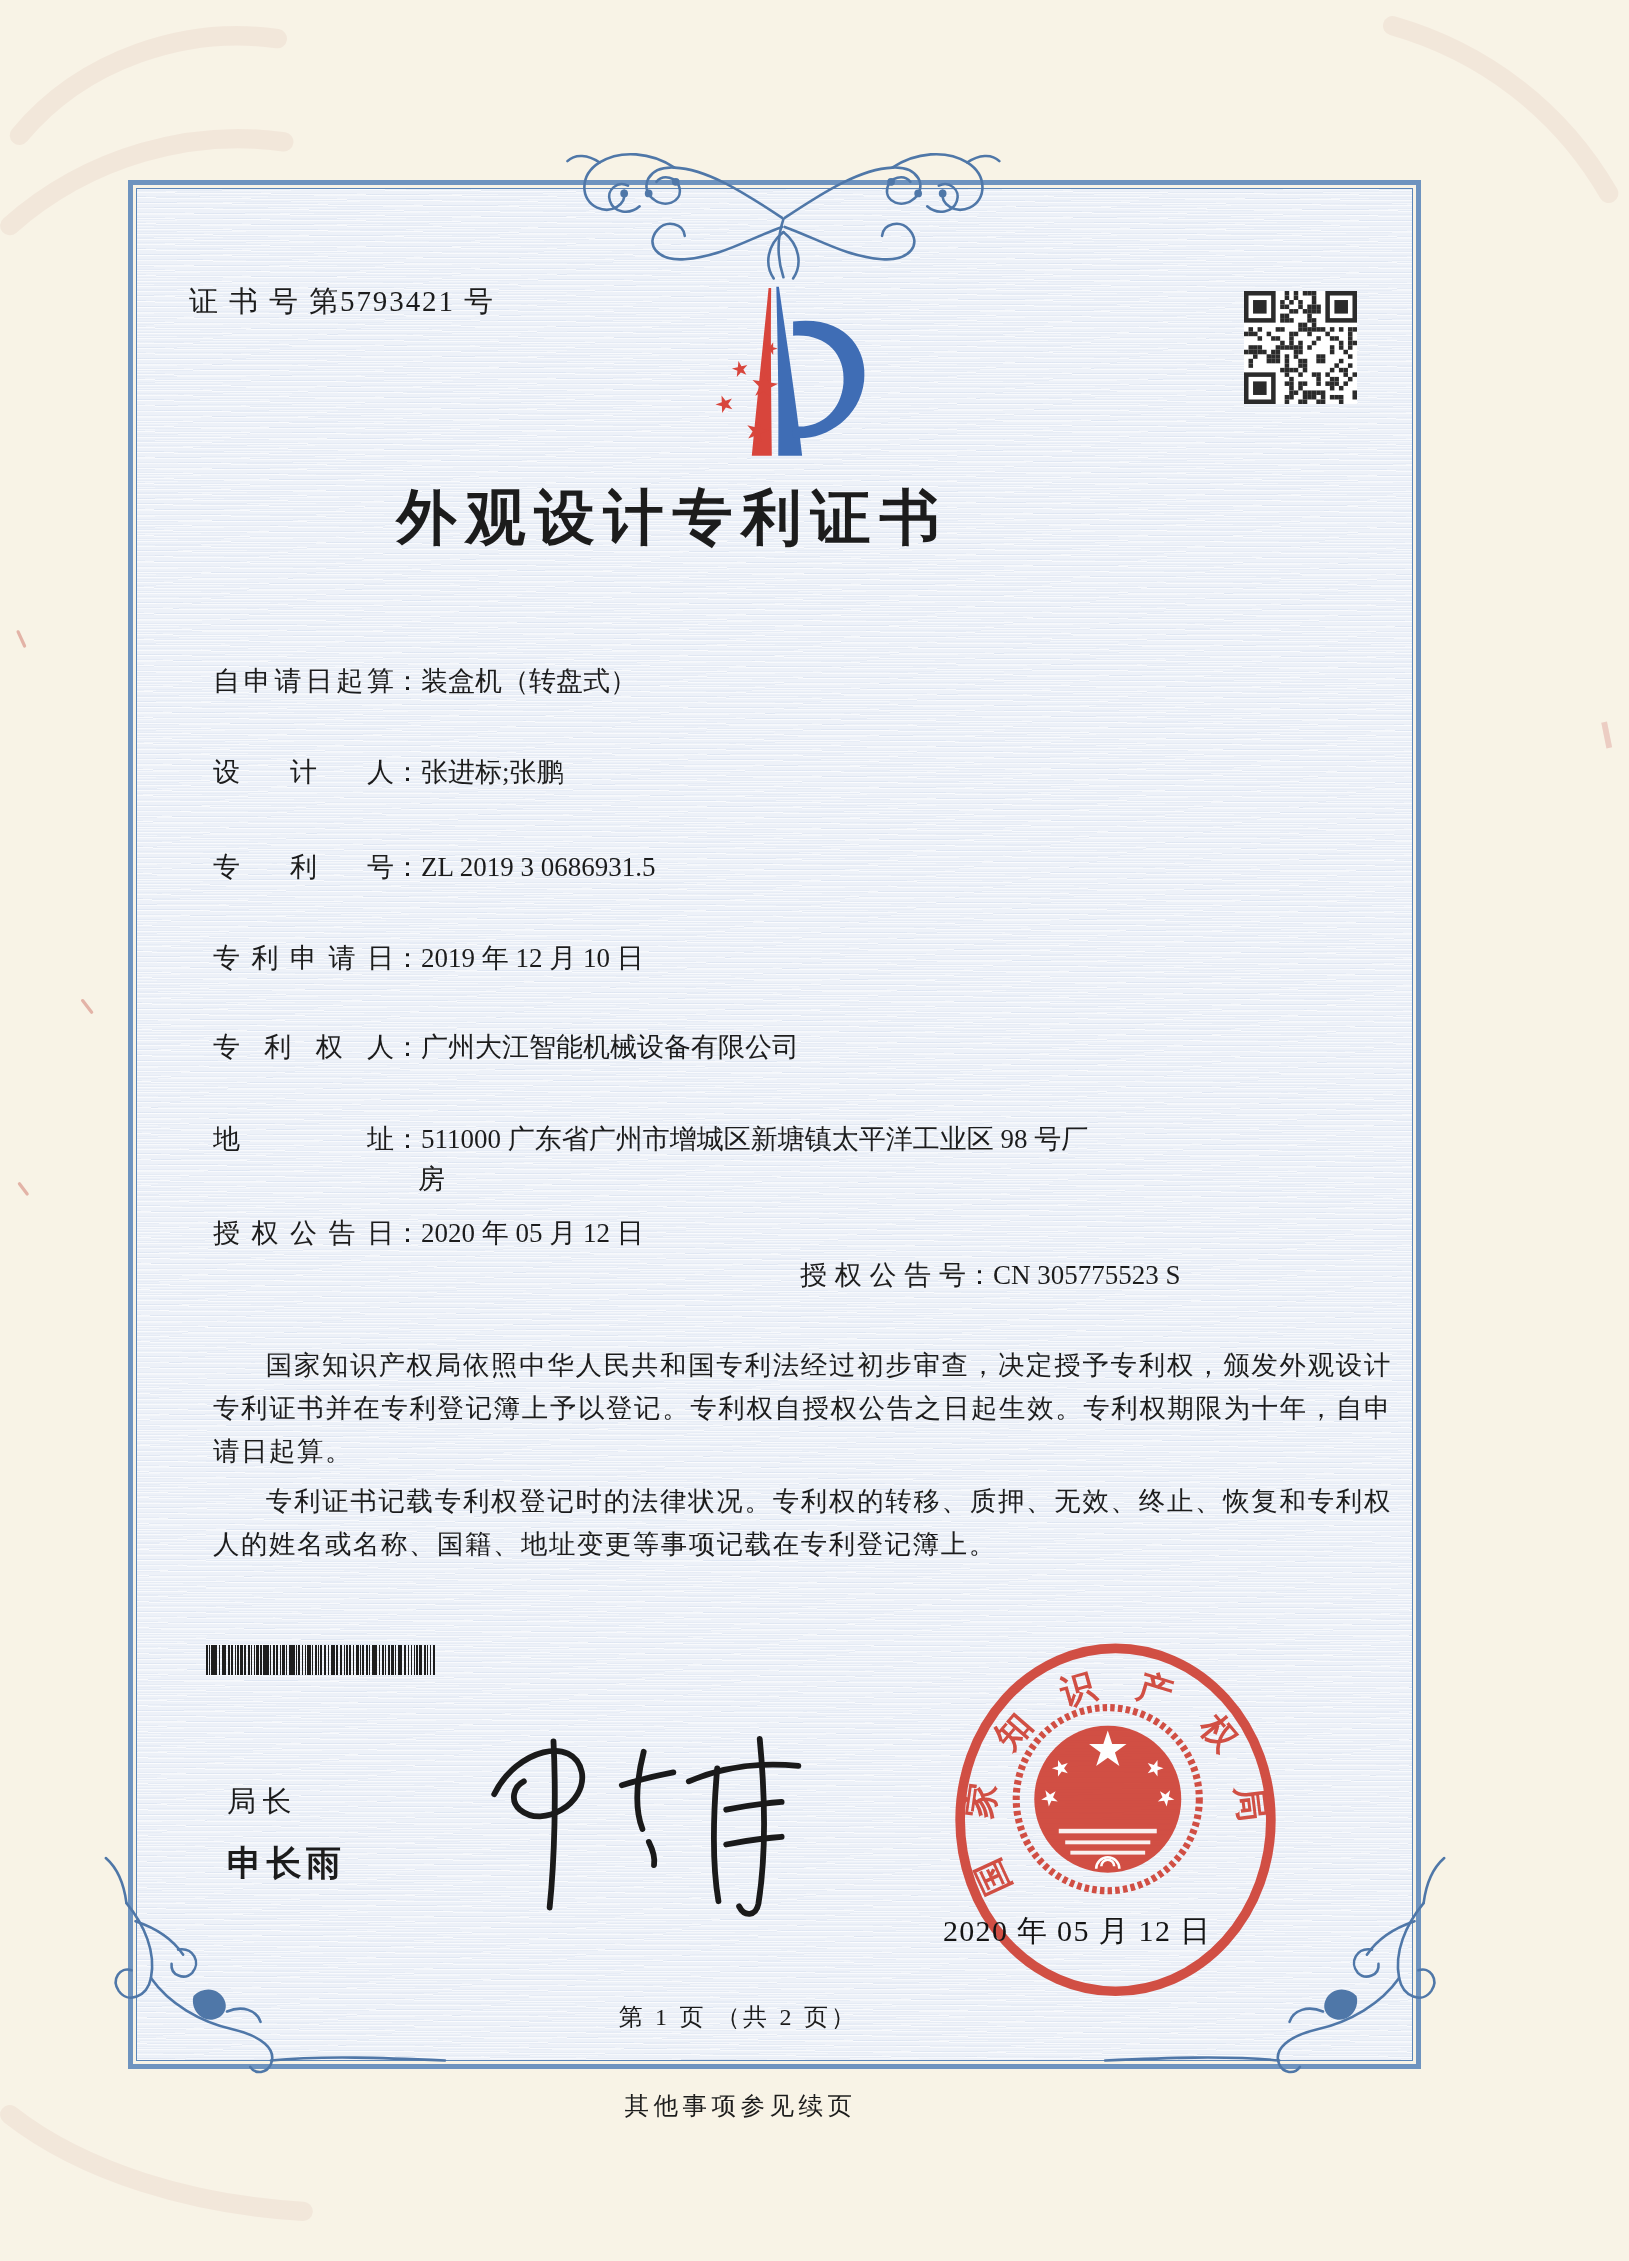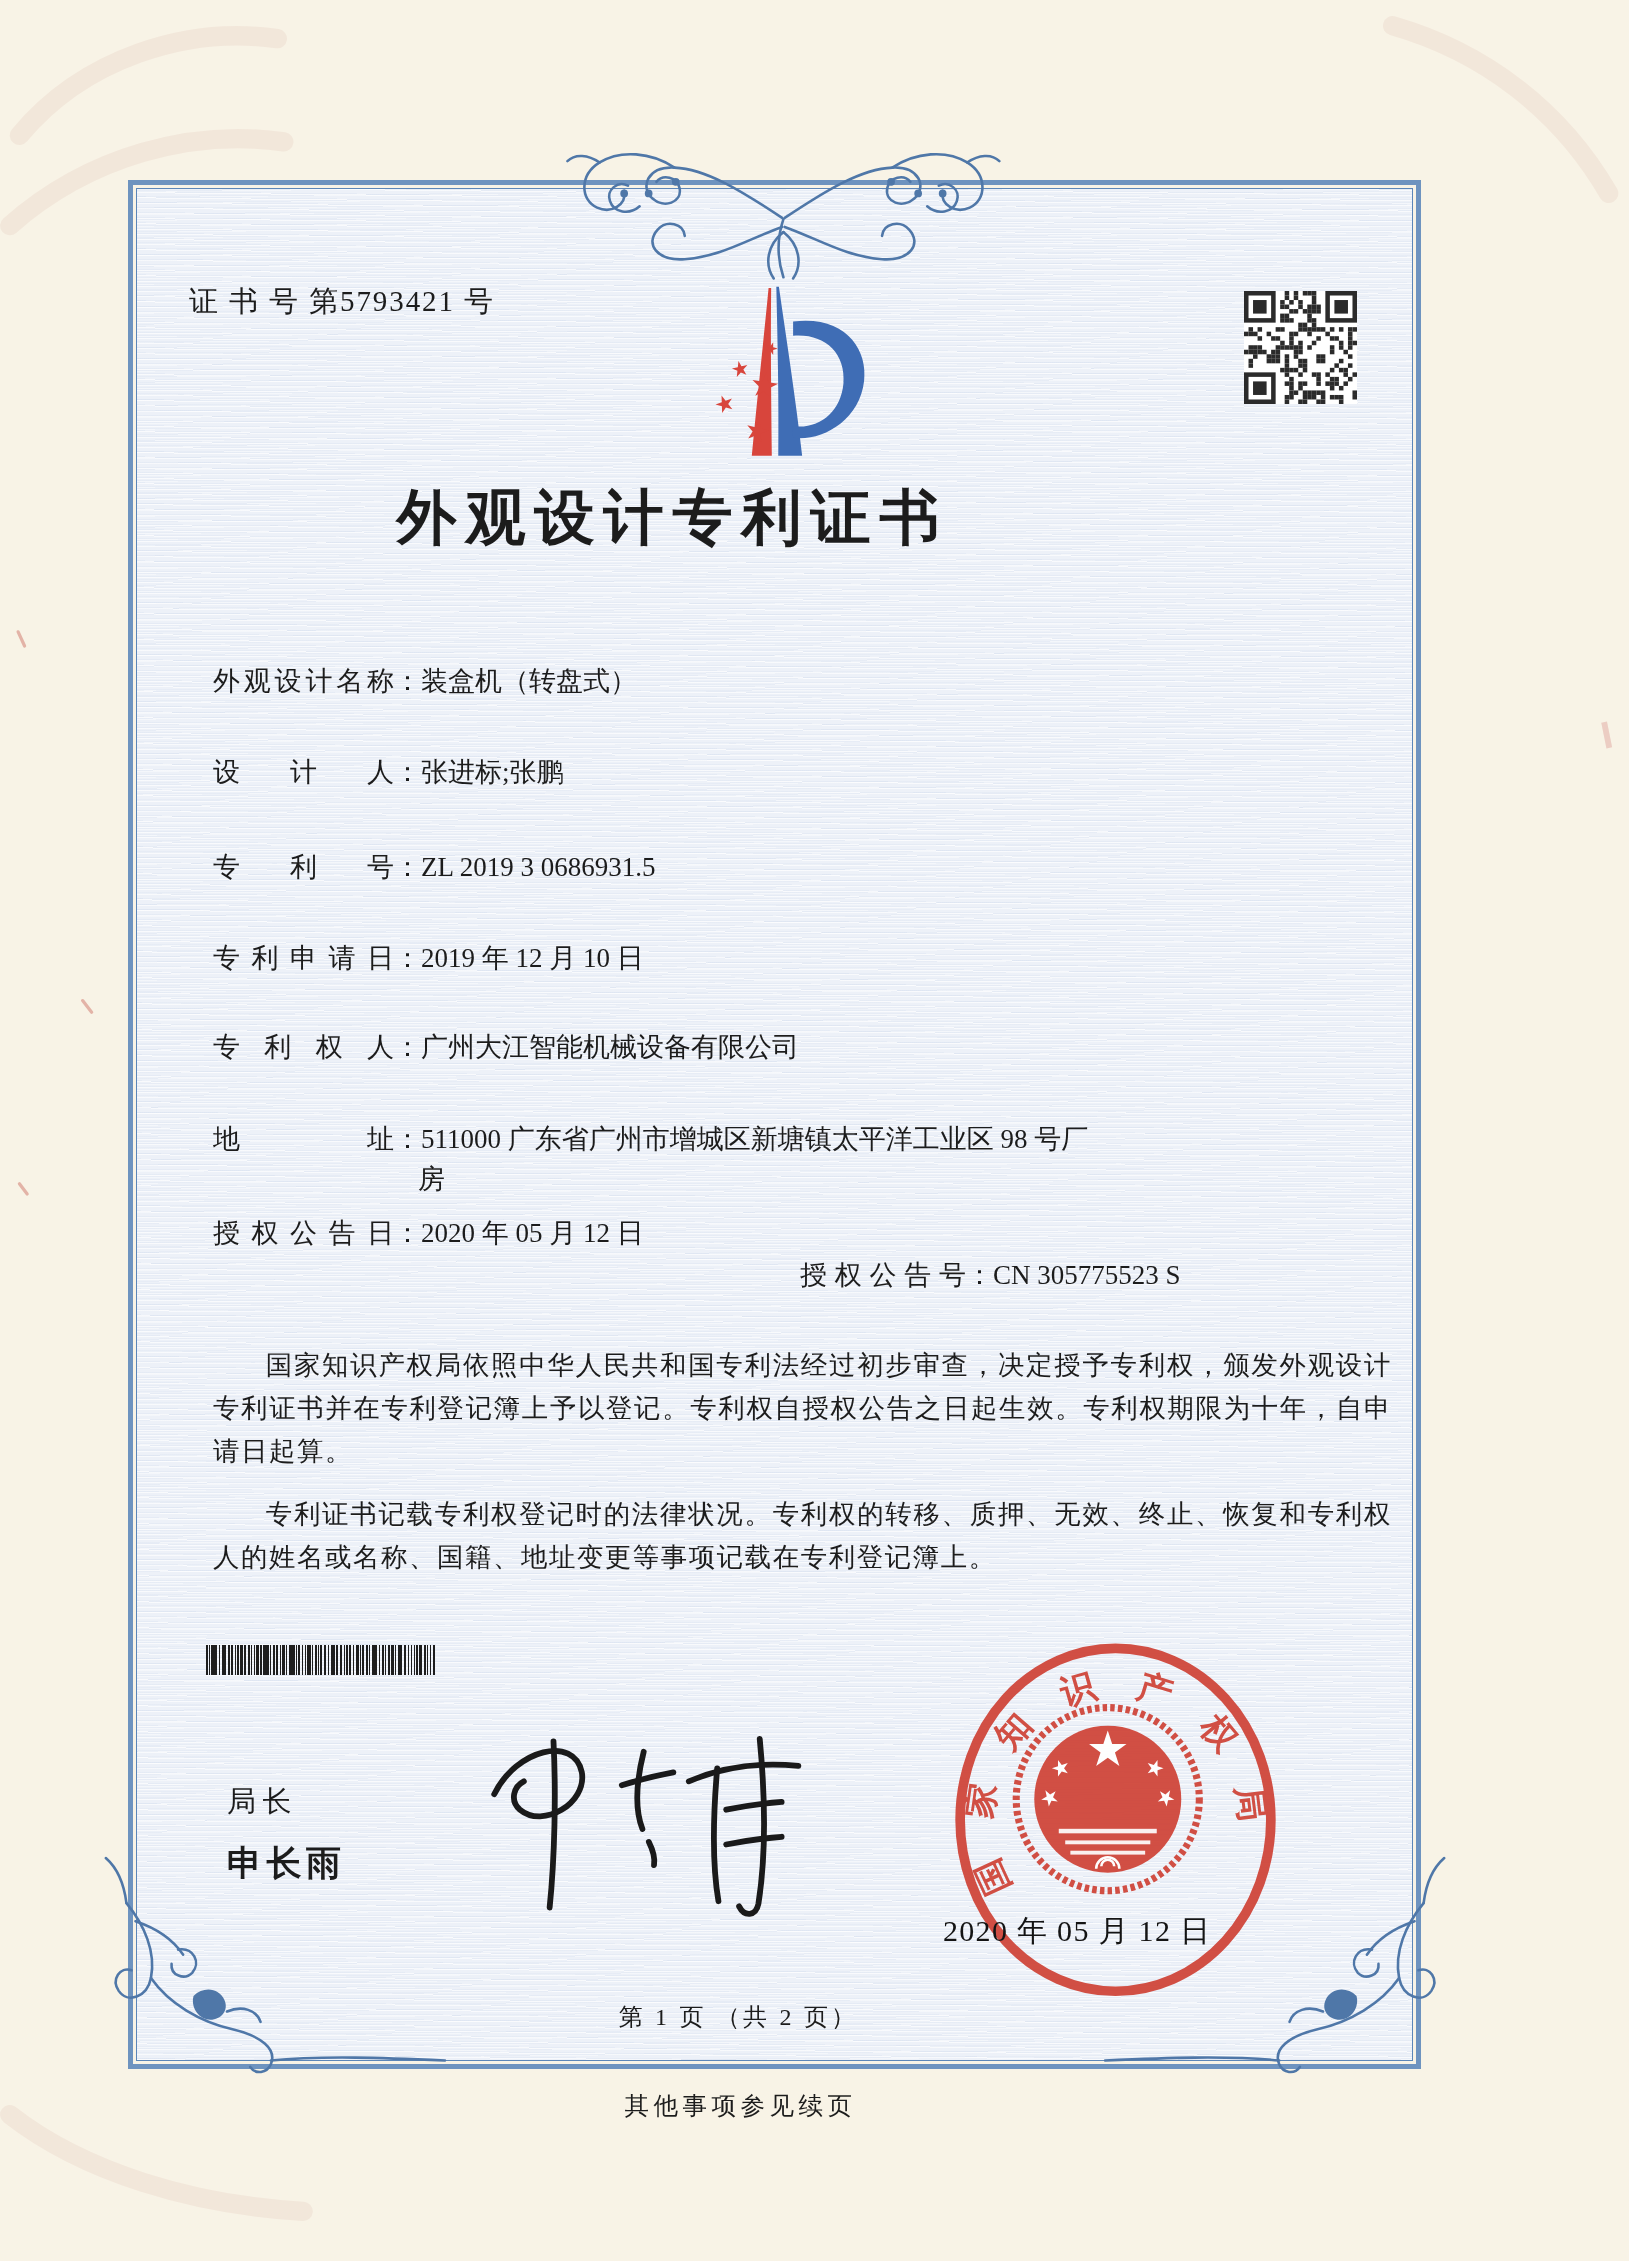--- a/index.html
+++ b/index.html
@@ -40,21 +40,21 @@
   .colon{display:inline-block;}
   .val{}
   .addr-wrap{position:absolute;left:418px;top:1161px;font-size:27px;z-index:3;}
   .grant-no-row{position:absolute;left:800px;top:1215px;font-size:27px;white-space:nowrap;z-index:3;}
   .grant-no-row .lbl{width:166px;margin-top:42px;}
   .body-text{position:absolute;left:213px;top:1344px;width:1179px;z-index:3;}
   .body-text p{
     margin:0;font-size:26.4px;line-height:43px;letter-spacing:1.6px;
     text-align:justify;text-indent:2em;
   }
-  .body-text p + p{margin-top:20px;}
+  .body-text p + p{margin-top:7px;}
   .barcode{
     position:absolute;left:206px;top:1645px;width:230px;height:30px;z-index:3;
     background-image:
       repeating-linear-gradient(90deg,#1e1e1e 0 1.3px,transparent 1.3px 3.2px),
       repeating-linear-gradient(90deg,#1e1e1e 0 0.6px,transparent 0.6px 5.2px),
       repeating-linear-gradient(90deg,#1e1e1e 0 1.9px,transparent 1.9px 8.4px);
   }
   .officer-title{position:absolute;left:227px;top:1782px;font-size:29px;letter-spacing:6.4px;z-index:3;}
   .officer-name{position:absolute;left:227px;top:1840px;font-size:35px;letter-spacing:4.5px;z-index:3;font-weight:bold;}
   .signature-svg{position:absolute;left:471px;top:1709px;width:348px;height:213px;z-index:3;}
@@ -346,21 +346,21 @@
         <rect x="133" y="7" width="35" height="35" fill="#ffffff"></rect>
         <rect x="140" y="14" width="21" height="21" fill="#2b2b2b"></rect>
         <rect x="0" y="126" width="49" height="49" fill="#2b2b2b"></rect>
         <rect x="7" y="133" width="35" height="35" fill="#ffffff"></rect>
         <rect x="14" y="140" width="21" height="21" fill="#2b2b2b"></rect>
       </svg></div>
 
   <div class="title">外观设计专利证书</div>
 
   <div class="field-row" style="top:663px">
-    <span class="lbl">外观设计名称</span><span class="colon">：</span><span class="val">装盒机（转盘式）</span>
+    <span class="lbl">自申请日起算</span><span class="colon">：</span><span class="val">装盒机（转盘式）</span>
   </div>
   <div class="field-row" style="top:754px">
     <span class="lbl">设计人</span><span class="colon">：</span><span class="val">张进标;张鹏</span>
   </div>
   <div class="field-row" style="top:849px">
     <span class="lbl">专利号</span><span class="colon">：</span><span class="val">ZL 2019 3 0686931.5</span>
   </div>
   <div class="field-row" style="top:940px">
     <span class="lbl">专利申请日</span><span class="colon">：</span><span class="val">2019 年 12 月 10 日</span>
   </div>

